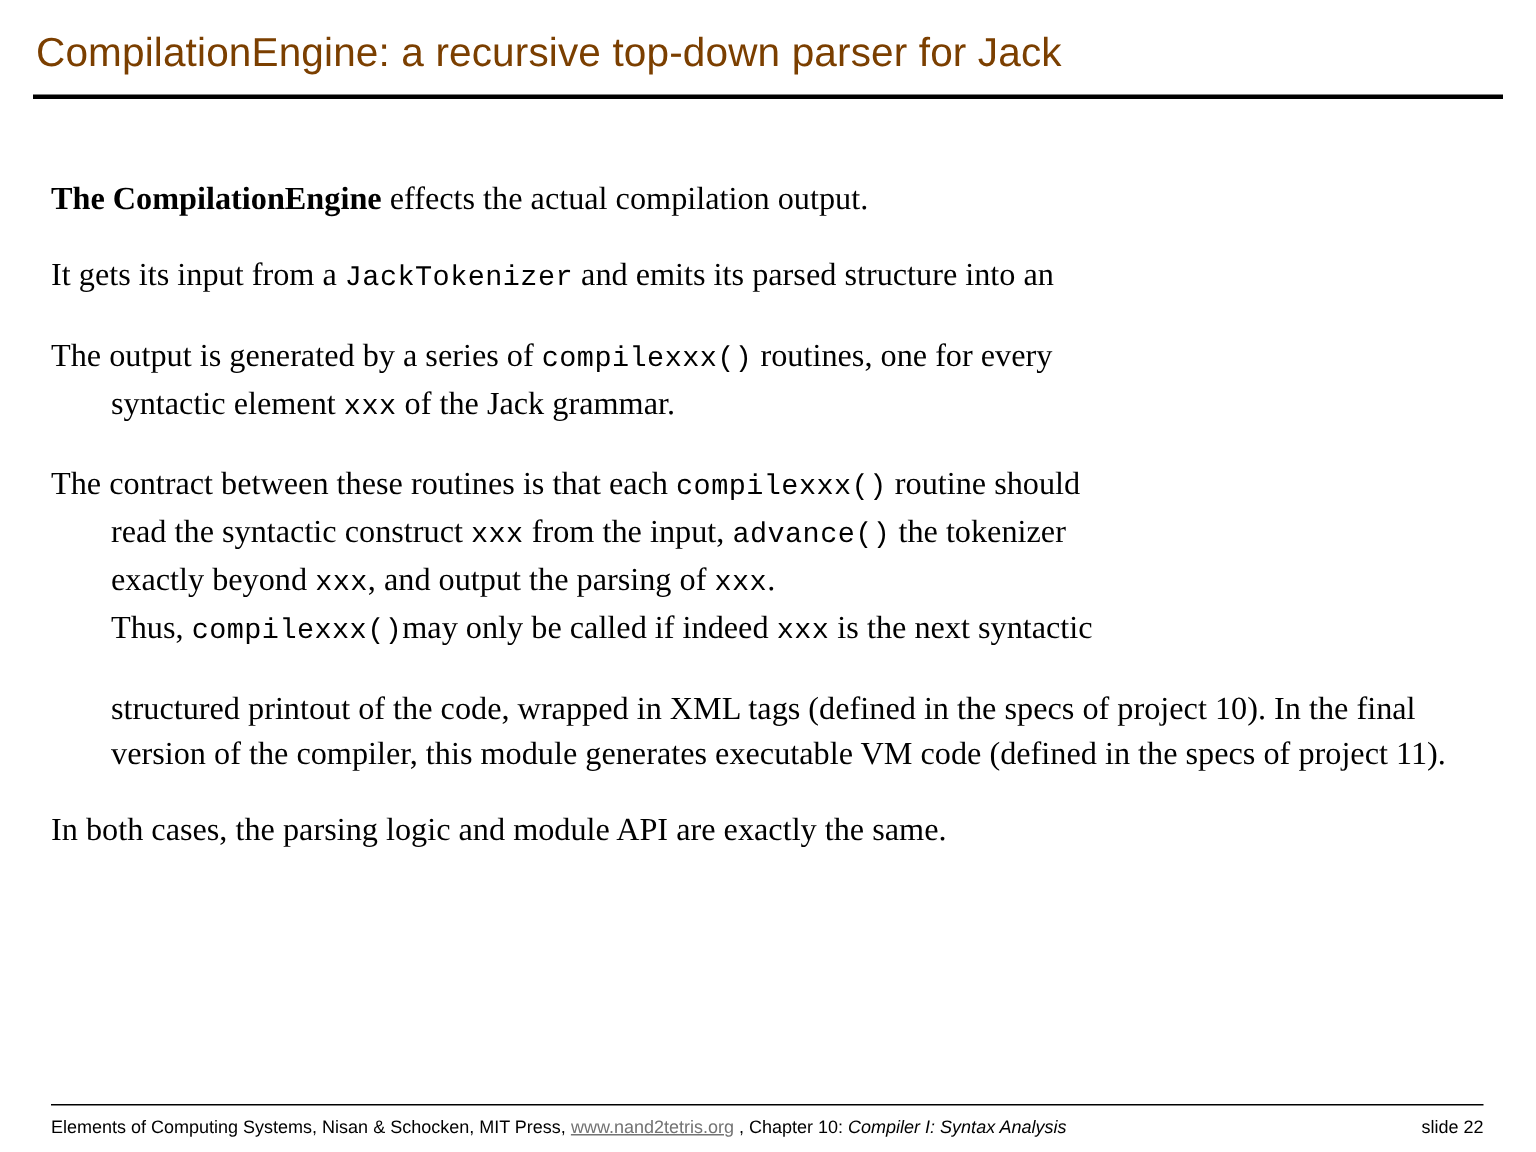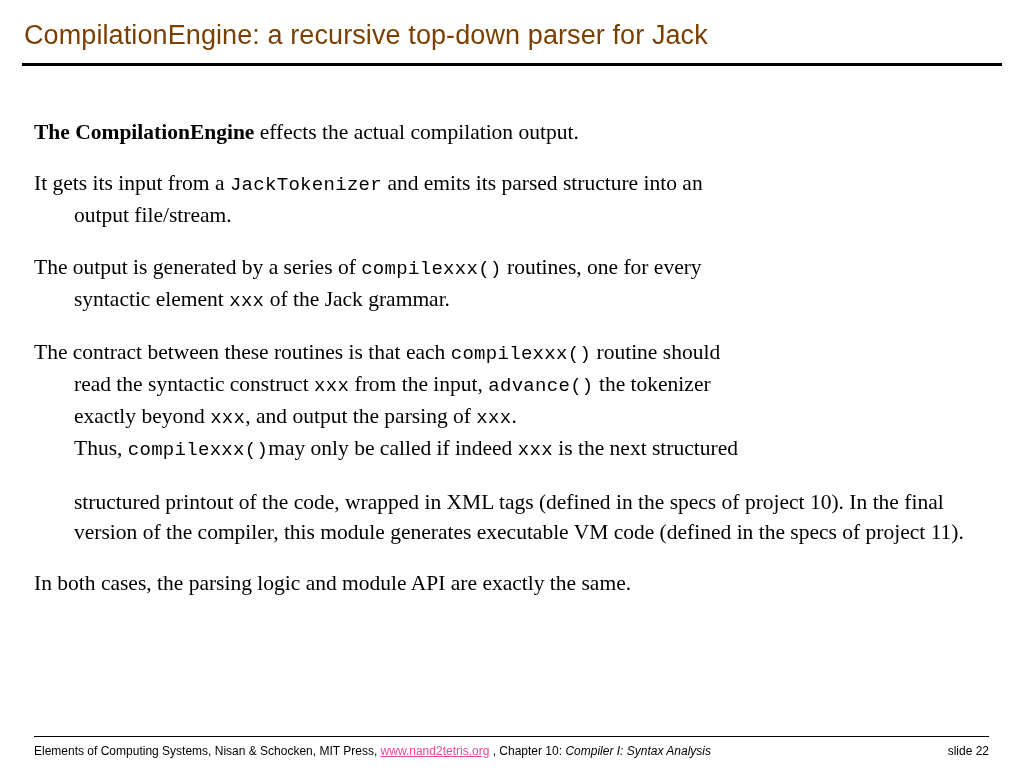--- a/index.html
+++ b/index.html
@@ -93,21 +93,21 @@
     white-space: nowrap;
   }
   .footer .right {
     position: absolute;
     right: 0;
     top: 0;
     white-space: nowrap;
     margin-left: 42px;
   }
   .footer a {
-    color: #ec4899;
+    color: #737373;
     text-decoration: underline;
   }
   .footer i {
     font-style: italic;
   }
 </style>
 </head>
 <body>
 
 <div class="slide">
@@ -116,33 +116,32 @@
   <div class="title-rule"></div>
 
   <div class="body">
 
     <p class="para first">
       <b>The CompilationEngine</b><span> effects the actual compilation output.</span>
     </p>
 
     <p class="para">
       <span>It gets its input from a </span><span class="mono">JackTokenizer</span><span> and emits its parsed structure into an</span>
-      <span class="hang">output file/stream.</span>
     </p>
 
     <p class="para">
       <span>The output is generated by a series of </span><span class="mono">compilexxx()</span><span> routines, one for every</span>
       <span class="hang"><span>syntactic element </span><span class="mono">xxx</span><span> of the Jack grammar.</span></span>
     </p>
 
     <p class="para">
       <span>The contract between these routines is that each </span><span class="mono">compilexxx()</span><span> routine should</span>
       <span class="hang"><span>read the syntactic construct </span><span class="mono">xxx</span><span> from the input, </span><span class="mono">advance()</span><span> the tokenizer</span></span>
       <span class="hang"><span>exactly beyond </span><span class="mono">xxx</span><span>, and output the parsing of </span><span class="mono">xxx</span><span>.</span></span>
-      <span class="hang"><span>Thus, </span><span class="mono">compilexxx()</span><span>may only be called if indeed </span><span class="mono">xxx</span><span> is the next structured</span></span>
+      <span class="hang"><span>Thus, </span><span class="mono">compilexxx()</span><span>may only be called if indeed </span><span class="mono">xxx</span><span> is the next syntactic</span></span>
     </p>
 
     <p class="para">
       <span class="hang">structured printout of the code, wrapped in XML tags (defined in the specs of project 10). In the final version of the compiler, this module generates executable VM code (defined in the specs of project 11).</span>
     </p>
 
     <p class="para">
       <span>In both cases, the parsing logic and module API are exactly the same.</span>
     </p>
 

